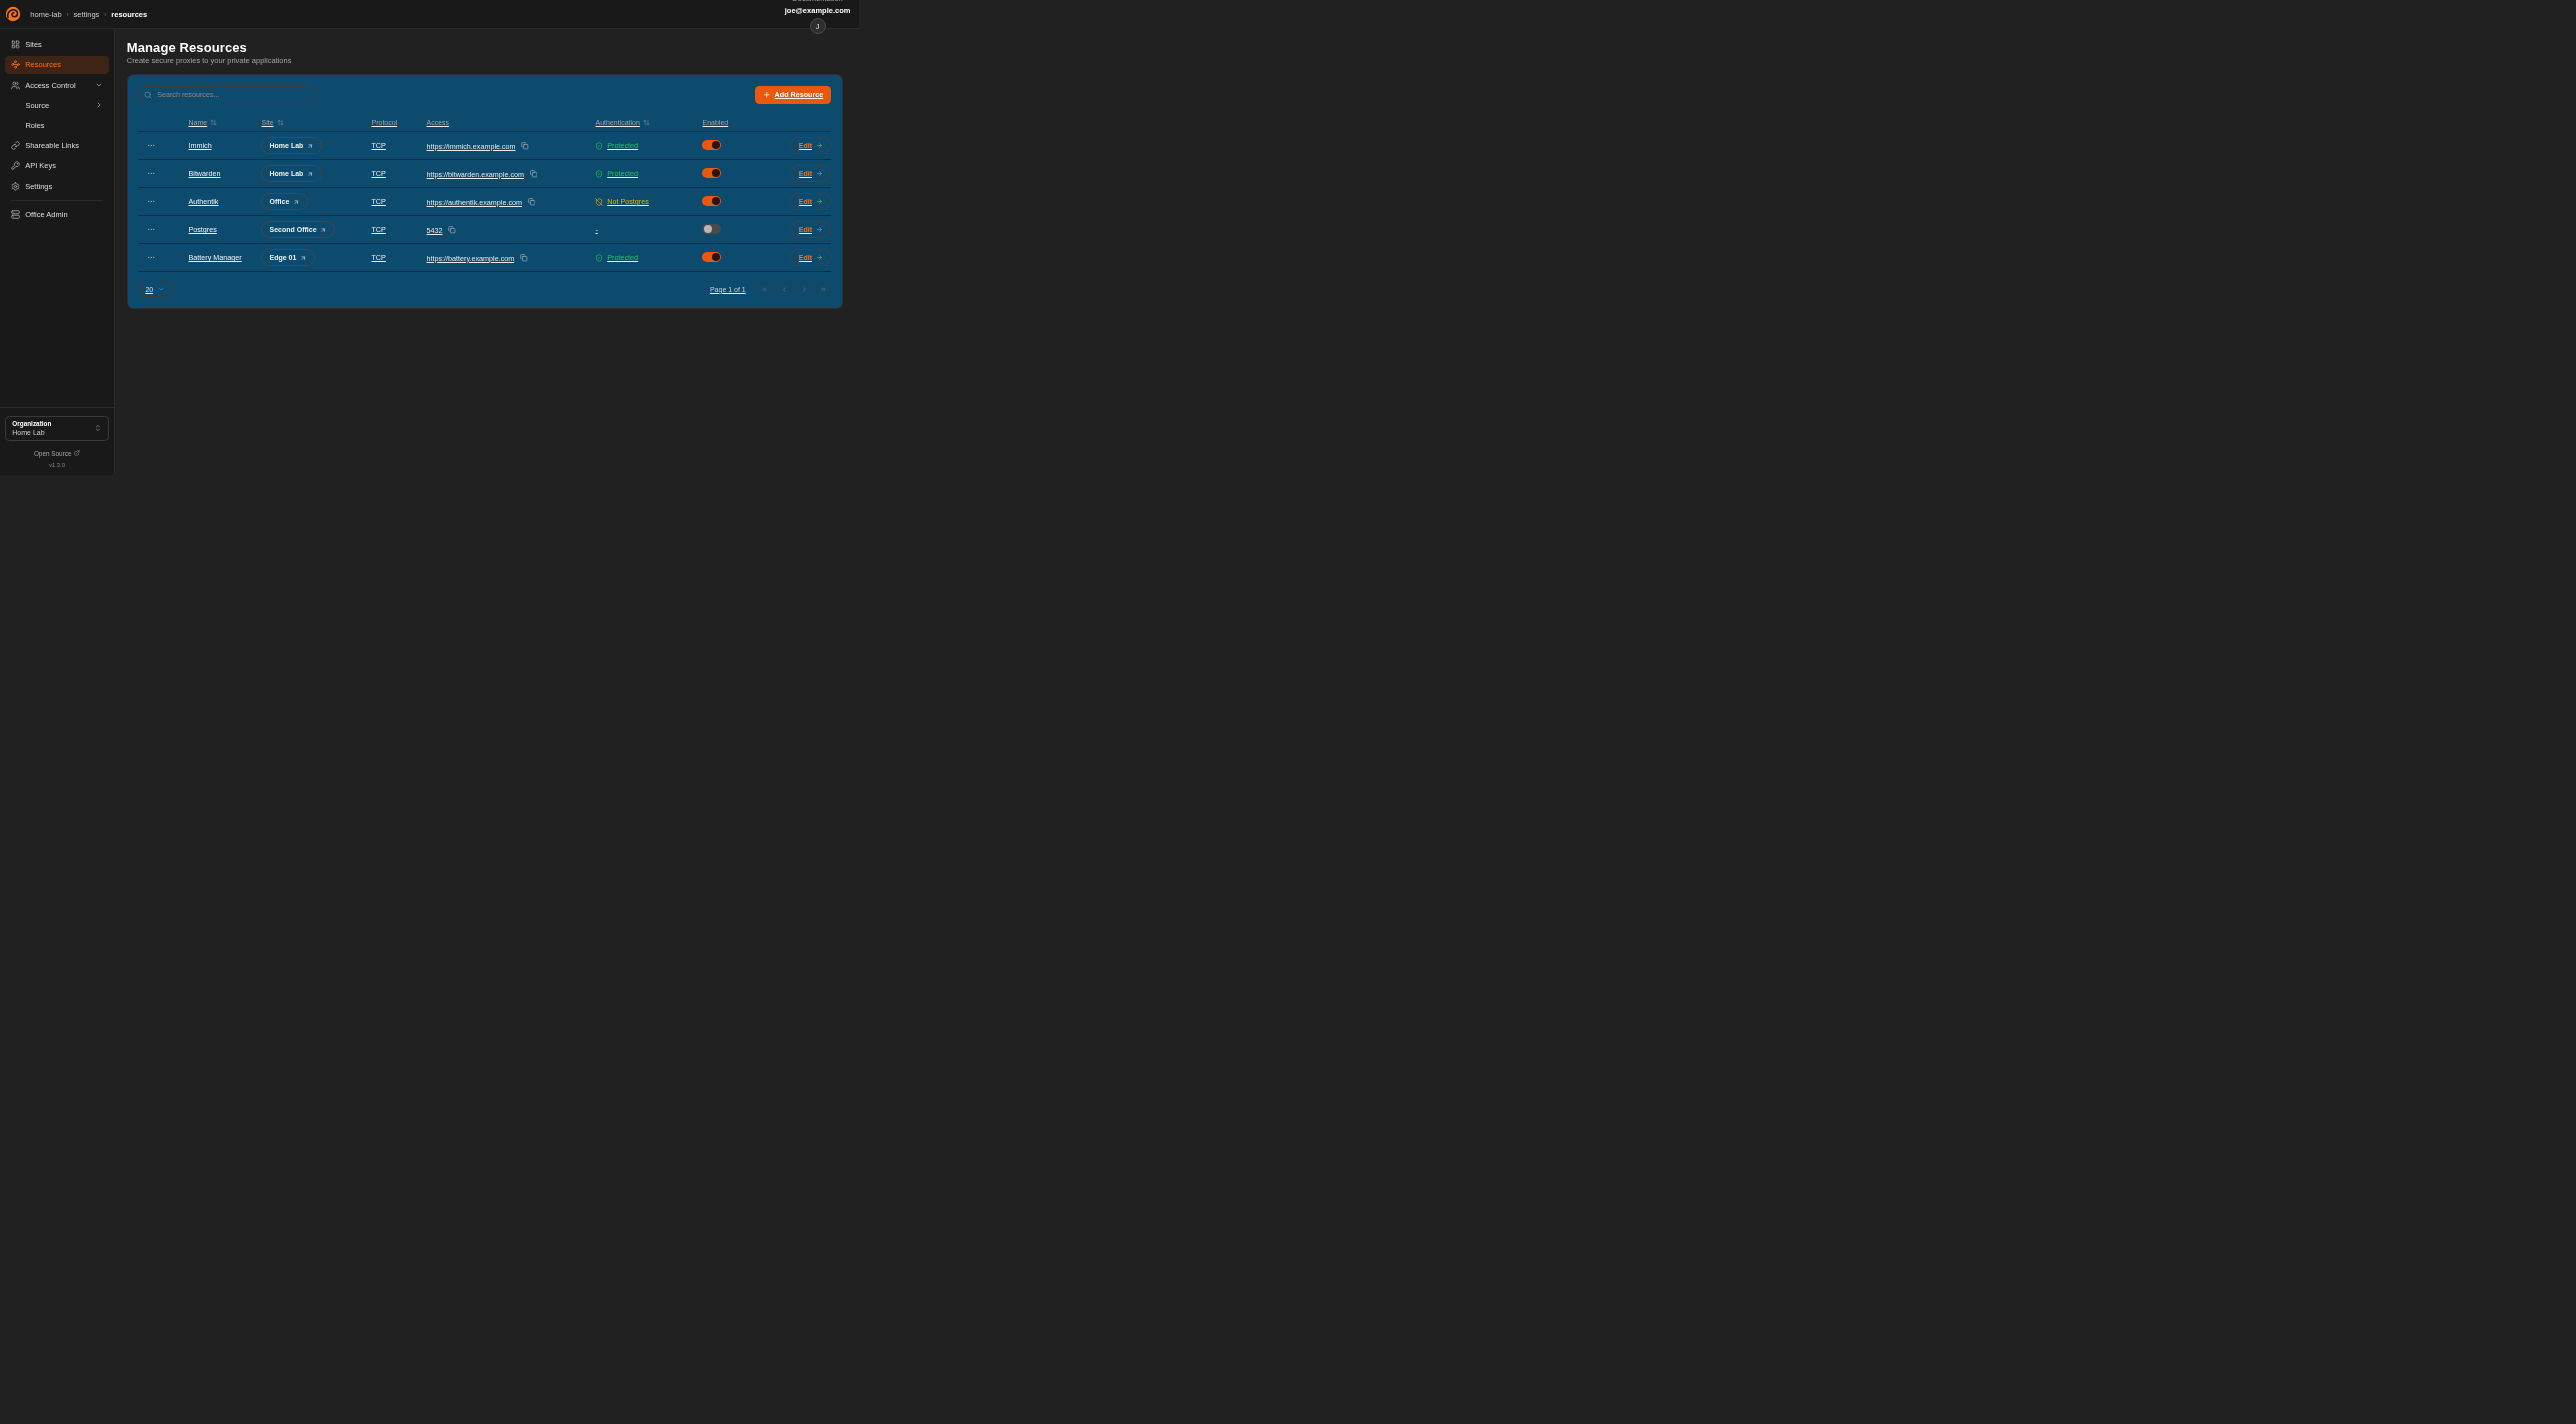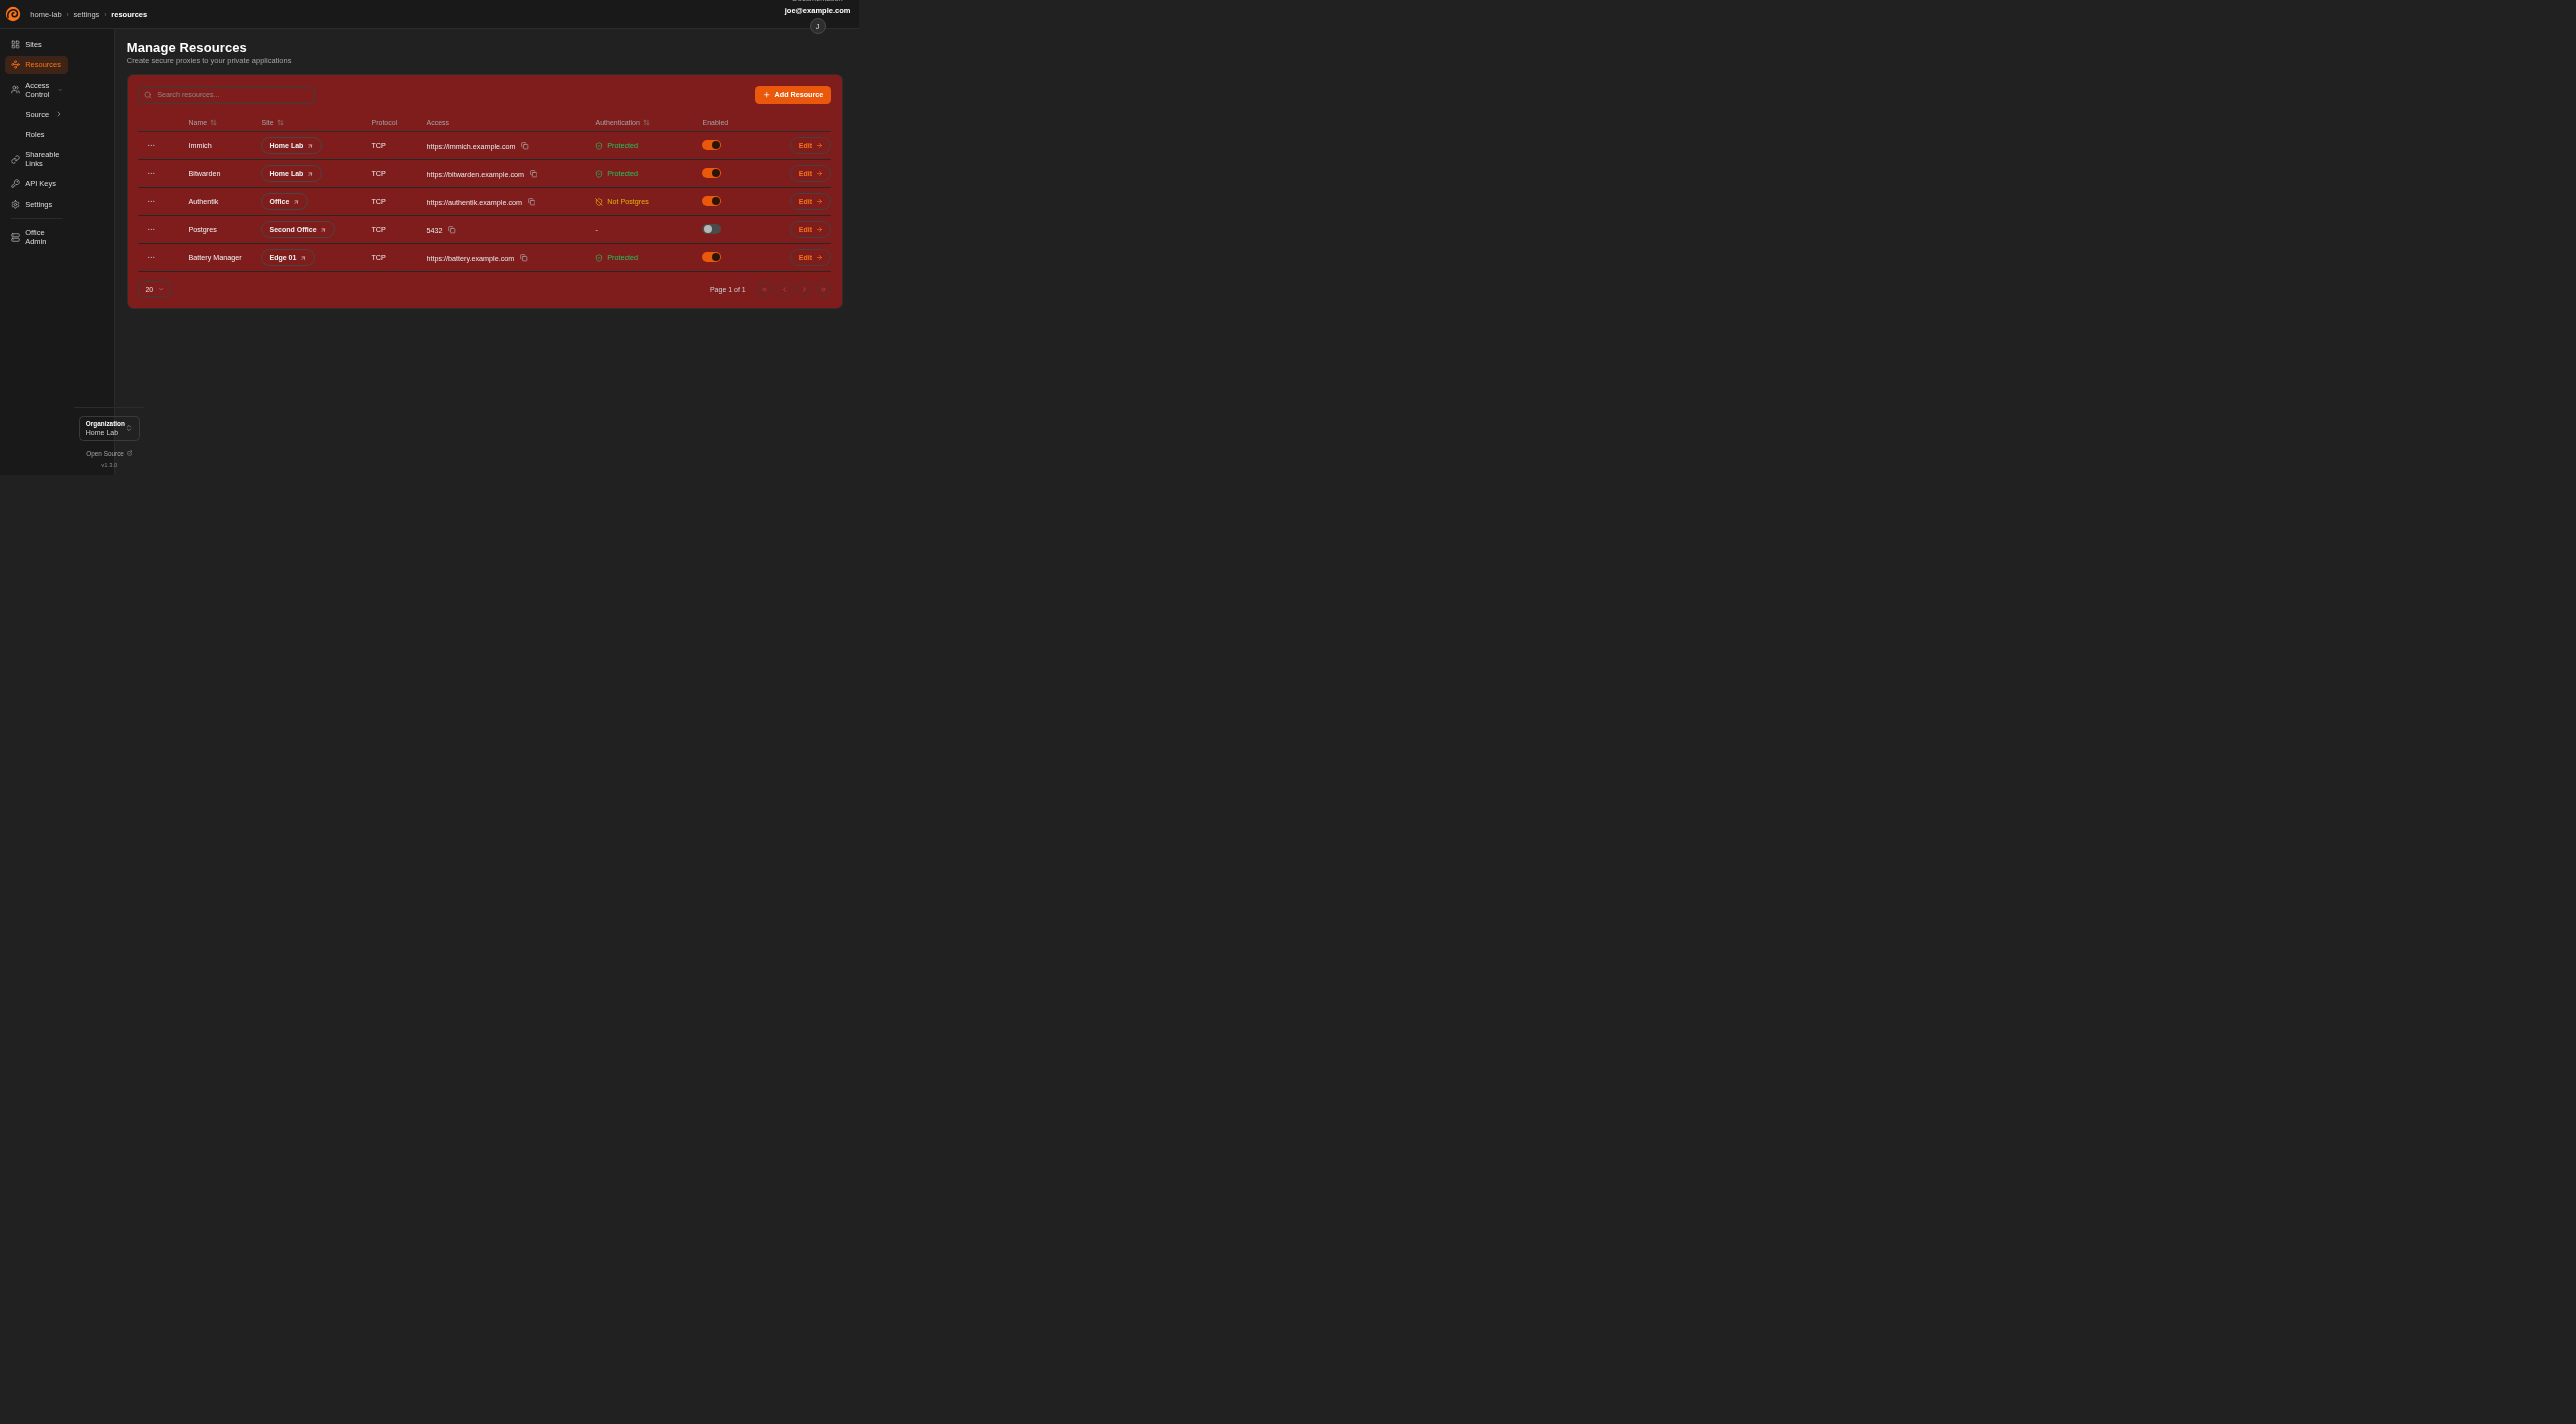--- a/index.html
+++ b/index.html
@@ -14,21 +14,21 @@
   .crumb { color:#c9c9c9; cursor:pointer; }
   .crumb.current { color:#ffffff; font-weight:700; }
   .crumb-sep { color:#6f6f6f; font-size:7px; }
   .topbar-right { margin-left:auto; display:flex; align-items:center; gap:3px;flex-direction:column; }
   .doc-link { color:#a8a8a8; font-size:7.5px; cursor:pointer; }
   .email { color:#ffffff; font-size:7.5px; font-weight:700; }
   .avatar { width:16px; height:16px; border-radius:50%; background:#2e2e2e; border:0.5px solid #4a4a4a; display:flex; align-items:center; justify-content:center; font-size:7px; color:#e8e8e8; cursor:pointer; }
 
   
   .layout { display:flex; height:446px; }
-  .sidebar { width:115px; background:#191919; border-right:0.5px solid #2b2b2b; display:flex; flex-direction:row; padding:6.4px 0 7.5px; }
+  .sidebar { width:115px; background:#191919; border-right:0.5px solid #2b2b2b; display:flex; flex-direction:column; padding:6.4px 0 7.5px; }
   .nav { padding:0 5.4px; }
   .nav-item { display:flex; align-items:center; gap:5.4px; padding:4.8px 5.4px; border-radius:4.3px; font-size:7.5px; color:#dcdcdc; cursor:pointer; margin-bottom:1.6px; }
   .nav-item .ic { width:9px; height:9px; color:#b3b3b3; flex:0 0 auto; }
   .nav-item.active { background:rgba(234,88,12,.18); color:#f97316; }
   .nav-item.active .ic { color:#f97316; }
   .nav-sub { padding-left:20px; }
   .chev-end { margin-left:auto; color:#b3b3b3; width:8px; height:8px; }
   .divider { height:0.5px; background:#2b2b2b; margin:4.3px 5.4px 5.4px; }
 
   .side-footer { margin-top:auto; border-top:0.5px solid #2b2b2b; padding:7.5px 5.4px 0; }
@@ -38,21 +38,21 @@
   .org-chev { color:#9a9a9a; width:8px; height:8px; }
   .open-source { display:flex; justify-content:center; align-items:center; gap:2.7px; color:#a3a3a3; font-size:6.4px; margin-top:9px; cursor:pointer; }
   .open-source .ic { width:5.9px; height:5.9px; color:#a3a3a3; }
   .version { text-align:center; color:#8a8a8a; font-size:5.9px; margin-top:4.8px; }
 
   
   .main { flex:1; padding:11.3px 16px 0 11.8px; }
   .page-title { font-size:13px; font-weight:800; color:#ffffff; letter-spacing:0.1px; }
   .page-sub { font-size:7.5px; color:#a3a3a3; margin-top:1px; }
 
-  .card { margin-top:9px; background:#7f1d1d; border:0.5px solid #2e2e2e; border-radius:6.4px; padding:10.7px; }
+  .card { margin-top:9px; background:#0c4a6e; border:0.5px solid #2e2e2e; border-radius:6.4px; padding:10.7px;text-decoration:underline; }
   .card-top { display:flex; justify-content:space-between; align-items:center; }
   .search-wrap { position:relative; width:177px; }
   .search-wrap .ic { position:absolute; left:5.4px; top:50%; transform:translateY(-50%); width:8px; height:8px; color:#8a8a8a; }
   .search-input { width:100%; height:18px; background:transparent; border:0.5px solid #3d3d3d; border-radius:4.3px; color:#e5e5e5; padding:0 5.4px 0 17.7px; font-size:7.2px; font-family:inherit; outline:none; }
   .search-input::placeholder { color:#8a8a8a; }
   .add-btn { display:flex; align-items:center; gap:3.8px; height:18px; padding:0 8px; background:#ea580c; border:none; border-radius:4.3px; color:#ffffff; font-size:7.2px; font-weight:700; cursor:pointer; font-family:inherit; }
   .add-btn .ic { width:7.5px; height:7.5px; }
 
   .table { margin-top:9px; }
   .thead, .trow { display:grid; grid-template-columns:50px 73px 110px 55px 169px 107px 75px 1fr; align-items:center; }

